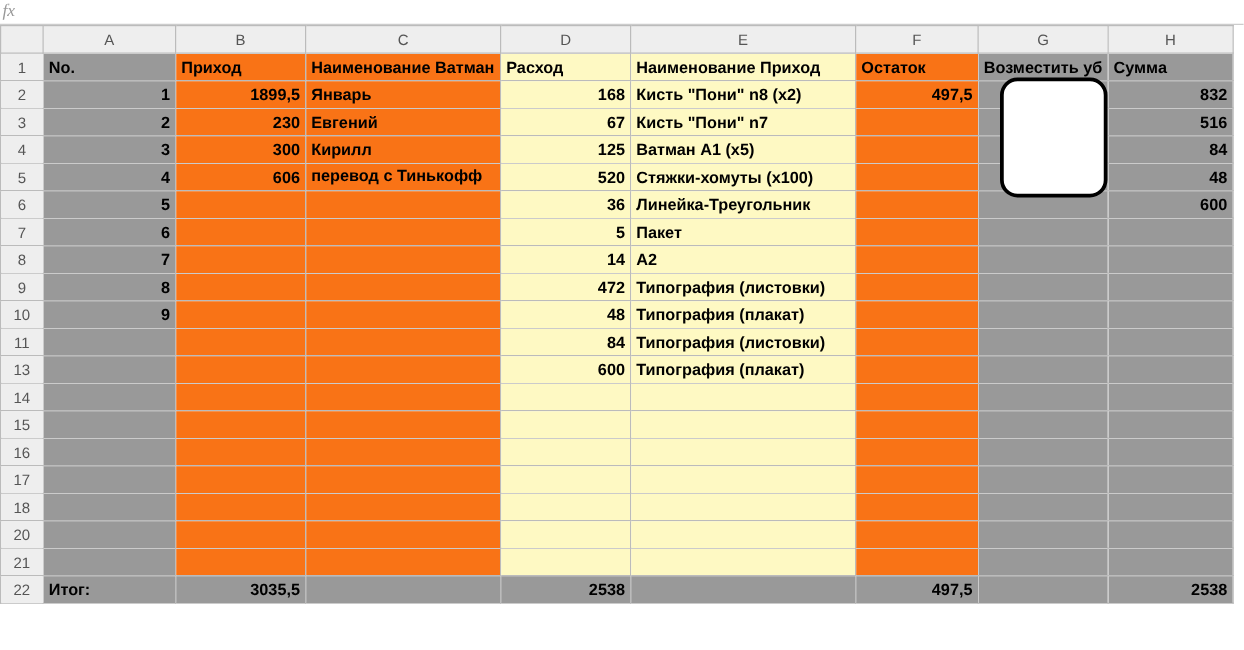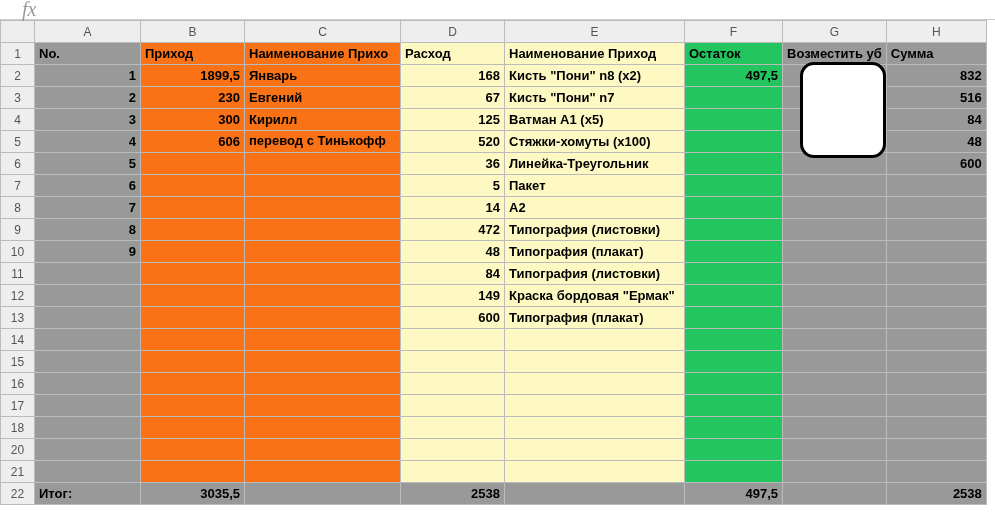--- a/index.html
+++ b/index.html
@@ -1,35 +1,35 @@
 <!DOCTYPE html>
 <html><head>
 <meta charset="utf-8">
 <style>
   * { box-sizing: border-box; }
   html, body { margin: 0; padding: 0; font-family: Arial, sans-serif; font-size: 13px; background: #fff; }
   .wrap { width: 995px; height: 520px; overflow: hidden; position: relative; }
-  .fxbar { height: 20px; border-bottom: 1px solid #ccc; display: flex; align-items: center; padding-left: 22px; color: #999; font-style: italic; font-family: Georgia, serif; font-size: 20px; }
+  .fxbar { height: 20px; border-bottom: 1px solid #ccc; display: flex; align-items: center; padding-left: 2px; color: #999; font-style: italic; font-family: Georgia, serif; font-size: 14px; }
   table { border-collapse: collapse; table-layout: fixed; }
   th, td { border: 1px solid #bbb; height: 22px; padding: 0 4px; overflow: hidden; white-space: nowrap; }
   th { background: #eee; font-weight: normal; color: #555; font-size: 12px; text-align: center; }
   th.rowhdr { width: 34px; background: #eee; }
   td.rowhdr { background: #eee; text-align: center; color: #555; font-size: 12px; }
   .colA { width: 106px; }
   .colB { width: 104px; }
   .colC { width: 156px; }
   .colD { width: 104px; }
   .colE { width: 180px; }
   .colF { width: 98px; }
   .colG { width: 100px; }
   .colH { width: 100px; }
   .gray { background: #999; color: #000; }
   .yellow { background: #f97316; color: #000; }
   .orange { background: #fef9c3; color: #000; }
-  .green { background: #22c55e; color: #000; }
+  .green { background: #f97316; color: #000; }
   .bold { font-weight: bold; }
   .right { text-align: right; }
   .left { text-align: left; }
   td { position: relative; }
   .over { position: absolute; left: 4px; top: 2px; white-space: nowrap; z-index: 2; pointer-events: none; }
   .shape { position: absolute; top: 62px; left: 800px; width: 86px; height: 96px; background: #fff; border: 3px solid #000; border-radius: 14px; z-index: 50; }
 </style>
 </head>
 <body>
 <div class="wrap">
@@ -61,21 +61,21 @@
       <th>F</th>
       <th>G</th>
       <th>H</th>
     </tr>
   </thead>
   <tbody id="tbody">
         <tr>
           <td class="rowhdr">1</td>
           <td class="gray bold left">No.</td>
           <td class="yellow bold left">Приход</td>
-          <td class="yellow bold left">Наименование Прихо</td>
+          <td class="yellow bold left">Наименование Ватман</td>
           <td class="orange bold left">Расход</td>
           <td class="orange bold left">Наименование Приход</td>
           <td class="green bold left">Остаток</td>
           <td class="gray bold left">Возместить уб</td>
           <td class="gray bold left">Сумма</td>
         </tr>
         <tr>
           <td class="rowhdr">2</td>
           <td class="gray bold right">1</td>
           <td class="yellow bold right">1899,5</td>
@@ -181,31 +181,20 @@
           <td class="gray bold right"></td>
           <td class="yellow bold right"></td>
           <td class="yellow bold left"></td>
           <td class="orange bold right">84</td>
           <td class="orange bold left">Типография (листовки)</td>
           <td class="green bold right"></td>
           <td class="gray left"></td>
           <td class="gray bold right"></td>
         </tr>
         <tr>
-          <td class="rowhdr">12</td>
-          <td class="gray bold right"></td>
-          <td class="yellow bold right"></td>
-          <td class="yellow bold left"></td>
-          <td class="orange bold right">149</td>
-          <td class="orange bold left">Краска бордовая "Ермак"</td>
-          <td class="green bold right"></td>
-          <td class="gray left"></td>
-          <td class="gray bold right"></td>
-        </tr>
-        <tr>
           <td class="rowhdr">13</td>
           <td class="gray bold right"></td>
           <td class="yellow bold right"></td>
           <td class="yellow bold left"></td>
           <td class="orange bold right">600</td>
           <td class="orange bold left">Типография (плакат)</td>
           <td class="green bold right"></td>
           <td class="gray left"></td>
           <td class="gray bold right"></td>
         </tr>

